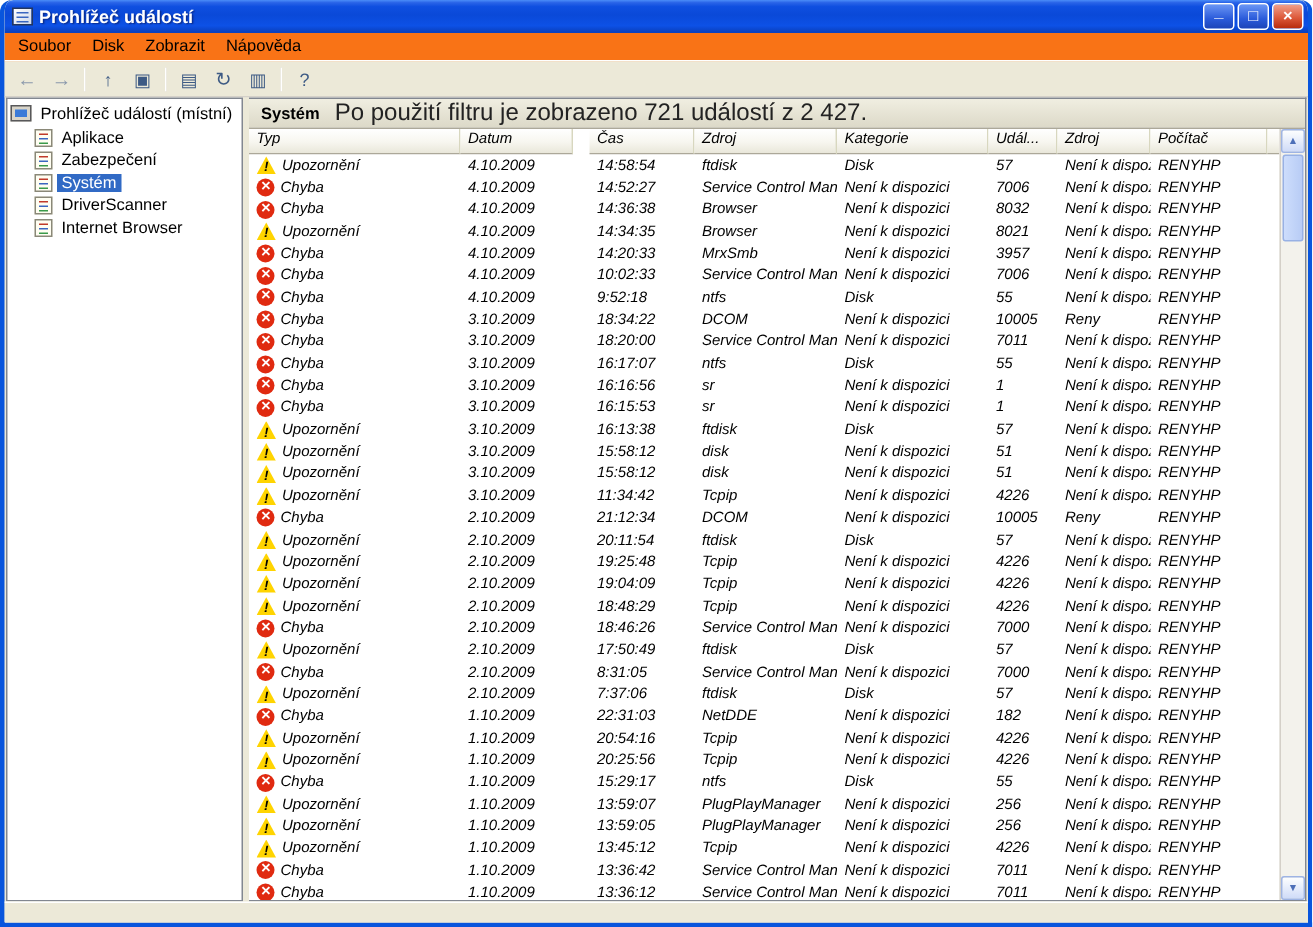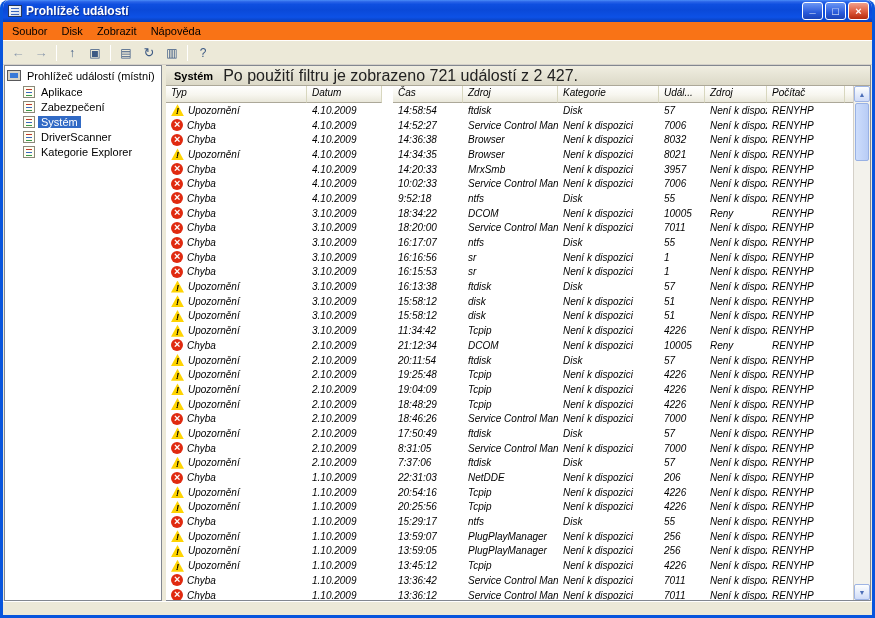--- a/index.html
+++ b/index.html
@@ -161,21 +161,21 @@
           <div class="tree-item selected">
             <span class="log-icon"></span>
             <span class="tree-label">Systém</span>
           </div>
           <div class="tree-item">
             <span class="log-icon"></span>
             <span class="tree-label">DriverScanner</span>
           </div>
           <div class="tree-item">
             <span class="log-icon"></span>
-            <span class="tree-label">Kategorie Explorer</span>
+            <span class="tree-label">Internet Browser</span>
           </div>
         </div>
     </div>
 
     <div class="splitter"></div>
 
     <div class="right-panel">
       <div class="infobar">
         <b>Systém</b>
         <span class="info-sub">Po použití filtru je zobrazeno 721 událostí z 2 427.</span>
@@ -546,21 +546,21 @@
               </div>
               <div class="row">
                 <div class="cell c-typ">
                   <span class="evicon error"></span>
                   <span>Chyba</span>
                 </div>
                 <div class="cell c-datum">1.10.2009</div>
                 <div class="cell c-cas">22:31:03</div>
                 <div class="cell c-zdroj">NetDDE</div>
                 <div class="cell c-kat">Není k dispozici</div>
-                <div class="cell c-udal">206</div>
+                <div class="cell c-udal">182</div>
                 <div class="cell c-user">Není k dispozici</div>
                 <div class="cell c-poc">RENYHP</div>
                 <div class="cell c-fill"></div>
               </div>
               <div class="row">
                 <div class="cell c-typ">
                   <span class="evicon warning"></span>
                   <span>Upozornění</span>
                 </div>
                 <div class="cell c-datum">1.10.2009</div>

